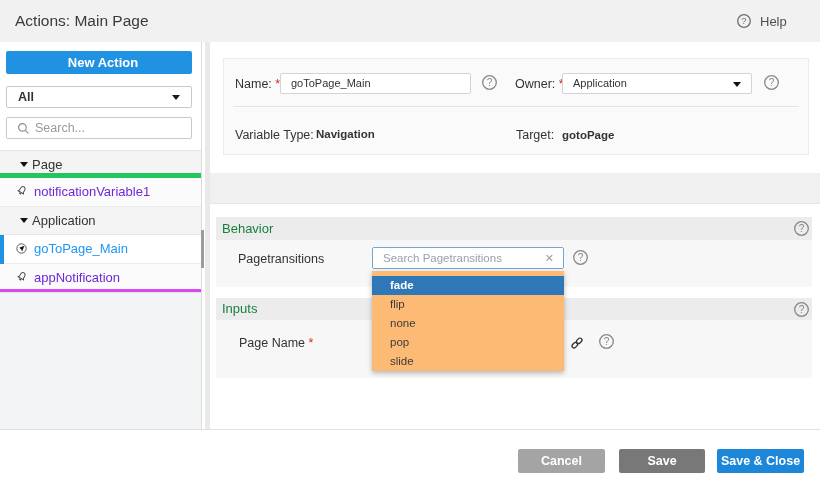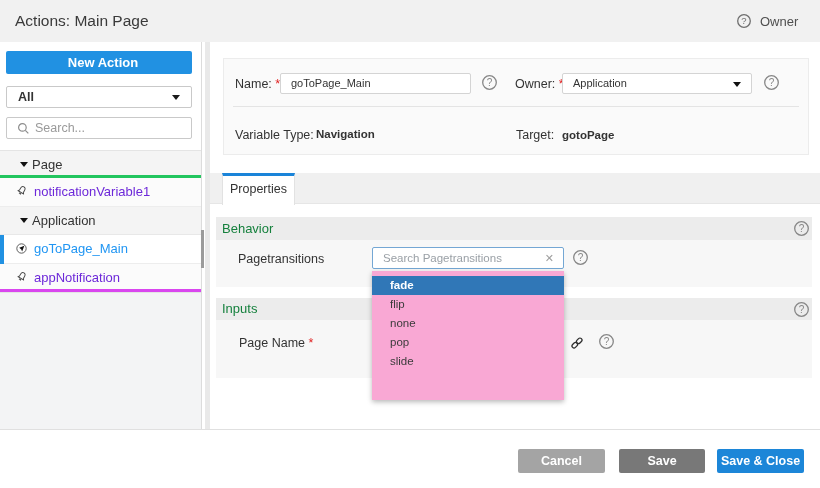--- a/index.html
+++ b/index.html
@@ -53,21 +53,21 @@
   .secbody { left:216px; width:596px; background:#f7f7f7; }
   #behhead { top:217px; height:23px; line-height:23px; }
   #behbody { top:240px; height:47px; }
   #inphead { top:298px; height:22px; line-height:22px; }
   #inpbody { top:320px; height:58px; }
 
   
   #combo { left:372px; top:247px; width:192px; height:22px; background:#fff; border:1px solid #74a7d4; border-radius:2px;
            font-size:11.5px; color:#9aa0a6; line-height:20px; padding-left:10px; }
   #combo .x { position:absolute; right:9px; top:0; color:#9e9e9e; font-size:11px; line-height:20px; }
-  #dd { left:372px; top:271px; width:192px; height:129px; background:#f9a8d4; box-shadow:0 2px 5px rgba(0,0,0,0.28); padding-top:5px; }
+  #dd { left:372px; top:271px; width:192px; height:100px; background:#fdba74; box-shadow:0 2px 5px rgba(0,0,0,0.28); padding-top:5px; }
   .dditem { height:19px; line-height:19px; font-size:11.5px; color:#3b3b3b; padding-left:18px; }
   .dditem.sel { background:#3077b7; color:#fff; font-weight:bold; }
 
   
   #footline { left:0; top:429px; width:820px; height:1px; background:#e0e0e0; }
   #footer { left:0; top:430px; width:820px; height:58px; background:#fff; }
   .btn { position:absolute; top:19px; height:24px; border-radius:2px; color:#fff; font-weight:bold; font-size:12.5px; text-align:center; line-height:24px; }
   #btncancel { left:518px; width:87px; background:#a4a4a4; }
   #btnsave { left:619px; width:86px; background:#787878; }
   #btnsaveclose { left:717px; width:87px; background:#1c86d8; }
@@ -77,33 +77,33 @@
 </head>
 <body>
 <div id="app">
 
   <div id="header" class="abs"></div>
   <div id="title" class="abs">Actions: Main Page</div>
   <svg class="abs" style="left:737px; top:14px;" width="14" height="14" viewBox="0 0 14 14">
     <circle cx="7.0" cy="7.0" r="6.3" fill="none" stroke="#6f6f6f" stroke-width="1.3"></circle>
     <text x="7.0" y="10.4" font-size="9.5" fill="#6f6f6f" text-anchor="middle" font-family="Liberation Sans">?</text>
   </svg>
-  <div id="help" class="abs">Owner</div>
+  <div id="help" class="abs">Help</div>
 
   <div id="sidebar" class="abs">
     <div id="newaction" class="abs">New Action</div>
     <div id="allsel" class="abs">All<span class="caret"></span></div>
     <div id="search" class="abs">Search...
       <svg style="position:absolute; left:10px; top:4px;" width="13" height="13" viewBox="0 0 13 13">
         <circle cx="5.4" cy="5.4" r="3.8" fill="none" stroke="#8d8d8d" stroke-width="1.2"></circle>
         <line x1="8.3" y1="8.3" x2="11.3" y2="11.3" stroke="#8d8d8d" stroke-width="1.2"></line>
       </svg>
     </div>
     <div id="sidefill" class="abs"></div>
-    <div class="trow grp abs" style="top:107.5px; border-top:1px solid #e4e4e4; border-bottom:3px solid #22c55e;">
+    <div class="trow grp abs" style="top:107.5px; border-top:1px solid #e4e4e4; border-bottom:5px solid #22c55e;">
       <span class="tri"></span><span style="padding-left:32px;">Page</span>
     </div>
     <div class="trow itm abs" style="top:136px; border-bottom:1px solid #ededed;">
       <svg class="ticon" width="11.5" height="11.5" viewBox="0 0 24 24">
         <g transform="rotate(30 12 12)">
           <path d="M12 2.6 C8.9 2.6 7.2 5 7.2 8.2 L7.2 12.8 L5.4 15.8 L18.6 15.8 L16.8 12.8 L16.8 8.2 C16.8 5 15.1 2.6 12 2.6 Z" fill="none" stroke="#454545" stroke-width="1.9"></path>
           <path d="M9.9 17.6 a2.1 2.3 0 0 0 4.2 0" fill="#454545" stroke="#454545" stroke-width="1.2"></path>
         </g>
       </svg>
       <span style="padding-left:34px;">notificationVariable1</span>
@@ -145,21 +145,20 @@
     <circle cx="7.5" cy="7.5" r="6.8" fill="none" stroke="#878787" stroke-width="1.3"></circle>
     <text x="7.5" y="11.1" font-size="10" fill="#878787" text-anchor="middle" font-family="Liberation Sans">?</text>
   </svg>
   <div id="fsep" class="abs"></div>
   <div class="lbl abs" style="left:235px; top:128px;">Variable Type:</div>
   <div class="lbl abs" style="left:316px; top:128px; font-weight:bold; font-size:11.5px;">Navigation</div>
   <div class="lbl abs" style="left:516px; top:128px;">Target:</div>
   <div class="lbl abs" style="left:562px; top:129px; font-weight:bold; font-size:11.5px;">gotoPage</div>
 
   <div id="tabbar" class="abs"></div>
-  <div id="tab" class="abs">Properties</div>
 
   <div id="behhead" class="sechead abs">Behavior</div>
   <svg class="qicon" style="left:793.5px; top:221px;" width="15" height="15" viewBox="0 0 15 15">
     <circle cx="7.5" cy="7.5" r="6.8" fill="none" stroke="#878787" stroke-width="1.3"></circle>
     <text x="7.5" y="11.1" font-size="10" fill="#878787" text-anchor="middle" font-family="Liberation Sans">?</text>
   </svg>
   <div id="behbody" class="secbody abs"></div>
   <div class="lbl abs" style="left:238px; top:252px;">Pagetransitions</div>
   <svg class="qicon" style="left:573px; top:250px;" width="15" height="15" viewBox="0 0 15 15">
     <circle cx="7.5" cy="7.5" r="6.8" fill="none" stroke="#878787" stroke-width="1.3"></circle>

